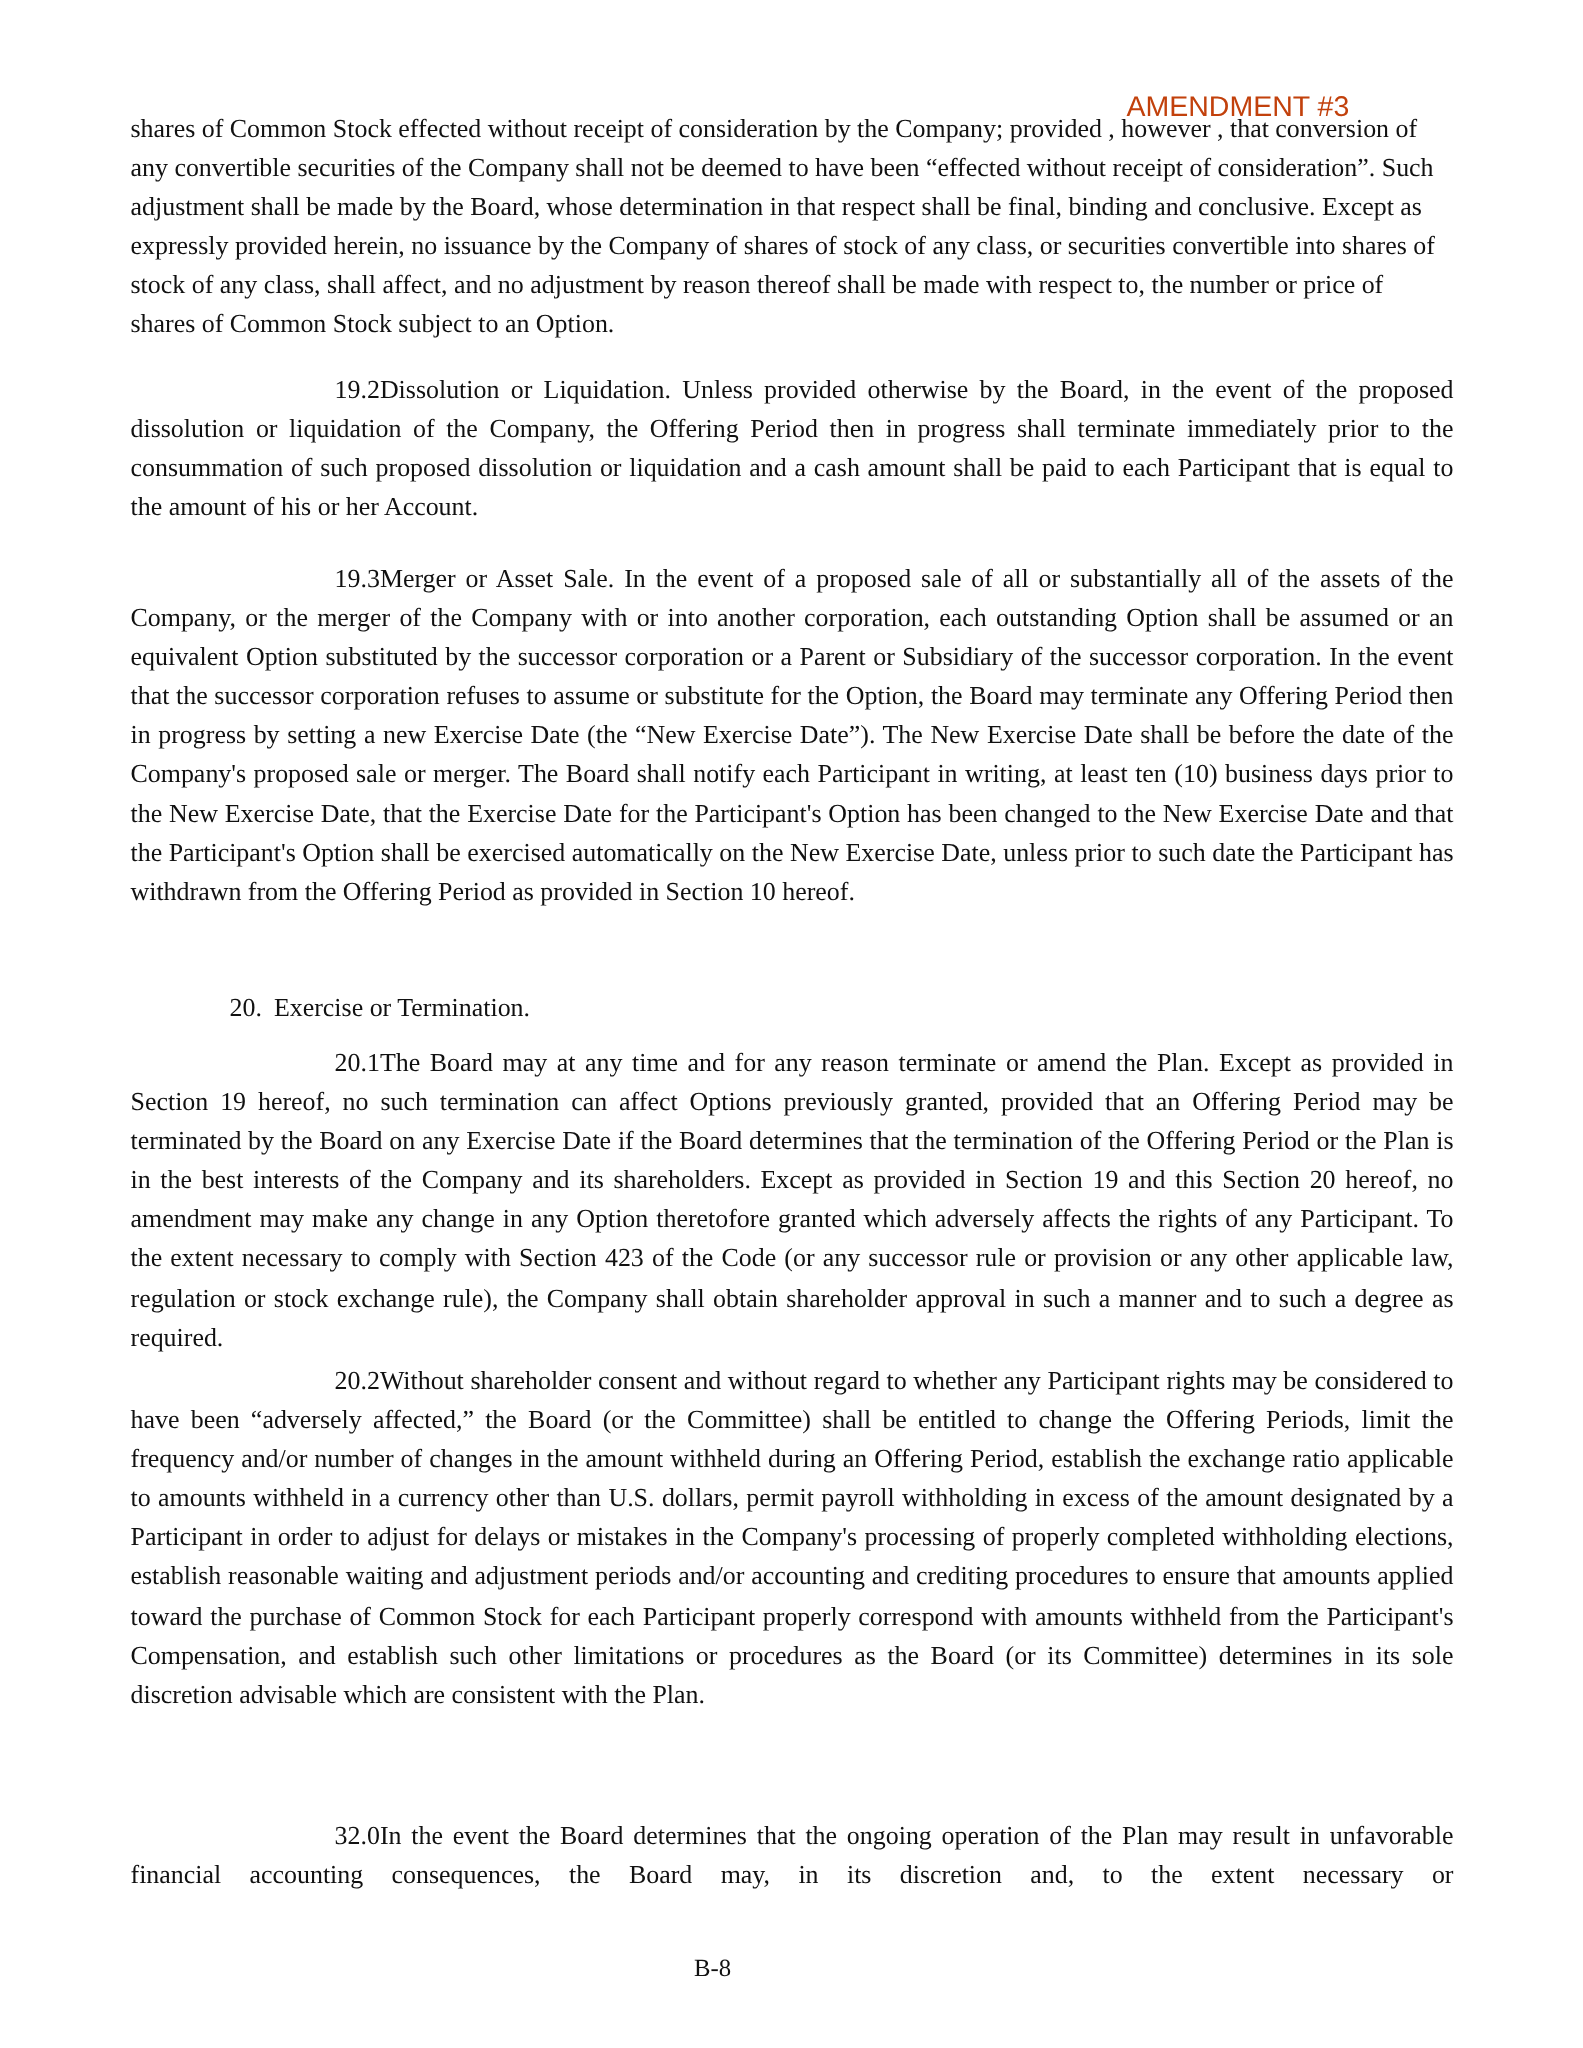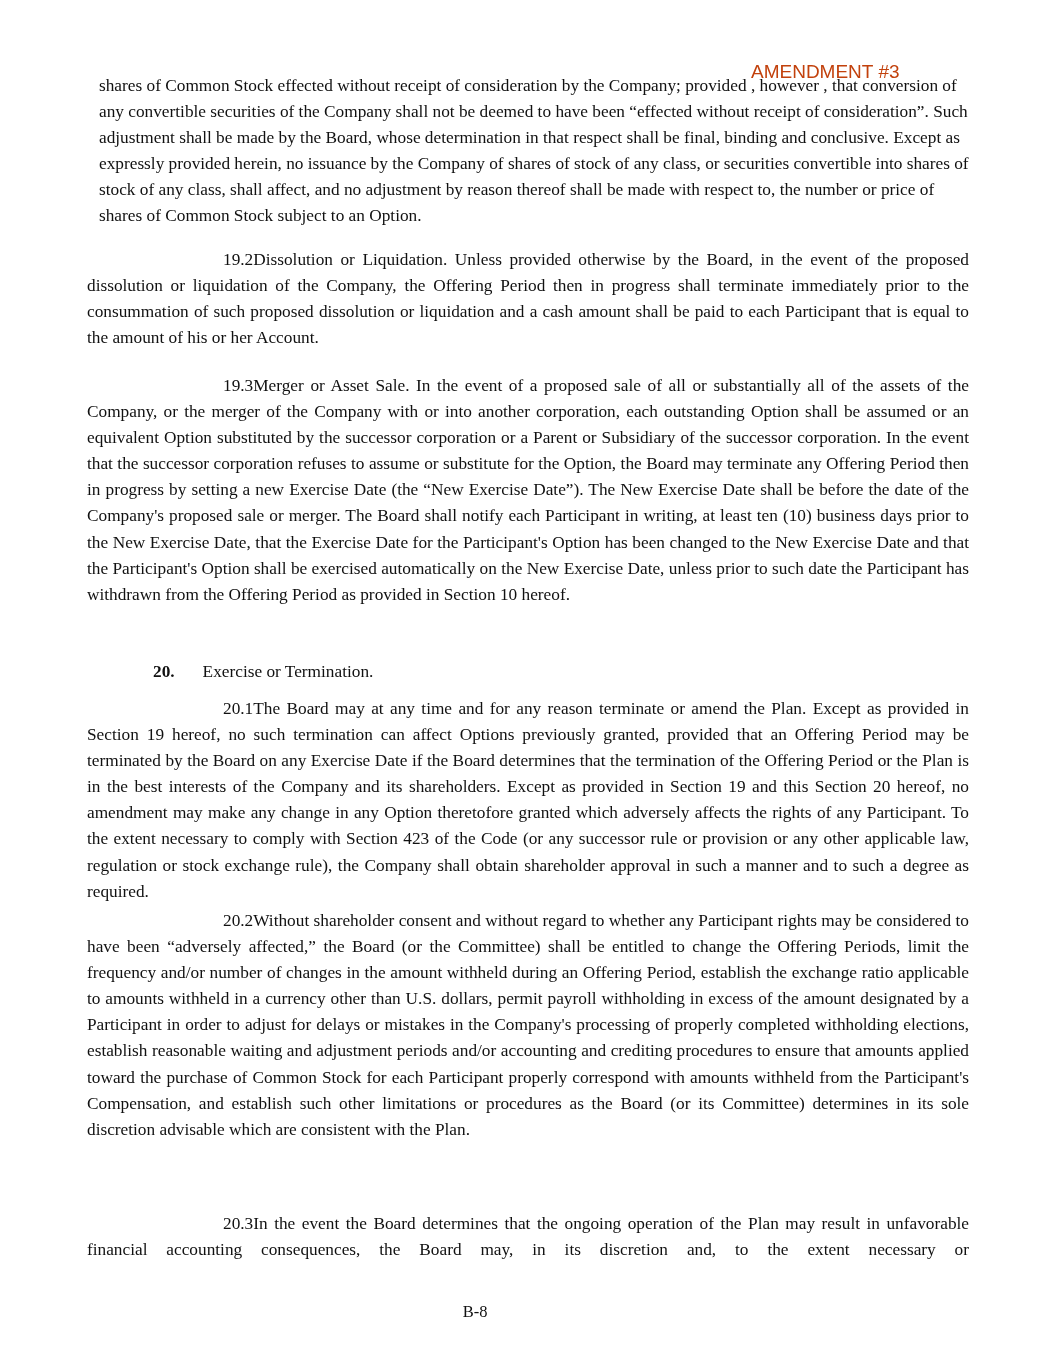--- a/index.html
+++ b/index.html
@@ -1,29 +1,29 @@
 <!DOCTYPE html>
 <html><head>
 <meta charset="utf-8">
 <style>
   html, body { margin: 0; padding: 0; background: #ffffff; }
   body { width: 1055px; height: 1365px; position: relative; overflow: hidden; }
   .page { position: absolute; left: 87px; top: 0; width: 882px; color: #111; font-family: "Liberation Serif", serif; font-size: 17.3px; line-height: 26.1px; }
   .header { position: absolute; left: 751px; top: 62px; font-family: "Liberation Sans", sans-serif; font-size: 19px; line-height: 20px; color: #c2410c; letter-spacing: 0px; }
   p { margin: 0; text-align: justify; }
-  .p0 { position: absolute; top: 73px; left: 12px; width: 882px; text-align: left; }
+  .p0 { position: absolute; top: 73px; left: 0; width: 882px; text-align: left; }
   .p192 { position: absolute; top: 247px; left: 0; width: 882px; }
   .p193 { position: absolute; top: 373px; left: 0; width: 882px; }
   .h20 { position: absolute; top: 659px; left: 66px; }
   .p201 { position: absolute; top: 696px; left: 0; width: 882px; }
   .p202 { position: absolute; top: 908px; left: 0; width: 882px; }
   .p203 { position: absolute; top: 1211px; left: 0; width: 882px; }
   .indent { display: inline-block; width: 136px; }
   .num { display: inline-block; margin-right: 0; }
-  .hnum { display: inline-block; margin-right: 28px; font-weight: bold; }
+  .hnum { display: inline-block; margin-right: 8px; }
   .footer { position: absolute; top: 1302px; left: 0; width: 950px; text-align: center; font-family: "Liberation Serif", serif; font-size: 16.5px; color: #111; }
   .lastline-left { text-align-last: left; }
   .justify-last { text-align-last: justify; }
 </style>
 </head>
 <body>
 
 <div class="header">AMENDMENT #3</div>
 
 <div class="page">
@@ -32,16 +32,16 @@
   <p class="p192 lastline-left"><span class="indent"></span><span class="num">19.2</span><span>Dissolution or Liquidation. Unless provided otherwise by the Board, in the event of the proposed dissolution or liquidation of the Company, the Offering Period then in progress shall terminate immediately prior to the consummation of such proposed dissolution or liquidation and a cash amount shall be paid to each Participant that is equal to the amount of his or her Account.</span></p>
 
   <p class="p193 lastline-left"><span class="indent"></span><span class="num">19.3</span><span>Merger or Asset Sale. In the event of a proposed sale of all or substantially all of the assets of the Company, or the merger of the Company with or into another corporation, each outstanding Option shall be assumed or an equivalent Option substituted by the successor corporation or a Parent or Subsidiary of the successor corporation. In the event that the successor corporation refuses to assume or substitute for the Option, the Board may terminate any Offering Period then in progress by setting a new Exercise Date (the “New Exercise Date”). The New Exercise Date shall be before the date of the Company's proposed sale or merger. The Board shall notify each Participant in writing, at least ten (10) business days prior to the New Exercise Date, that the Exercise Date for the Participant's Option has been changed to the New Exercise Date and that the Participant's Option shall be exercised automatically on the New Exercise Date, unless prior to such date the Participant has withdrawn from the Offering Period as provided in Section 10 hereof.</span></p>
 
   <div class="h20"><span class="hnum">20.</span><span>Exercise or Termination.</span></div>
 
   <p class="p201 lastline-left"><span class="indent"></span><span class="num">20.1</span><span>The Board may at any time and for any reason terminate or amend the Plan. Except as provided in Section 19 hereof, no such termination can affect Options previously granted, provided that an Offering Period may be terminated by the Board on any Exercise Date if the Board determines that the termination of the Offering Period or the Plan is in the best interests of the Company and its shareholders. Except as provided in Section 19 and this Section 20 hereof, no amendment may make any change in any Option theretofore granted which adversely affects the rights of any Participant. To the extent necessary to comply with Section 423 of the Code (or any successor rule or provision or any other applicable law, regulation or stock exchange rule), the Company shall obtain shareholder approval in such a manner and to such a degree as required.</span></p>
 
   <p class="p202 lastline-left"><span class="indent"></span><span class="num">20.2</span><span>Without shareholder consent and without regard to whether any Participant rights may be considered to have been “adversely affected,” the Board (or the Committee) shall be entitled to change the Offering Periods, limit the frequency and/or number of changes in the amount withheld during an Offering Period, establish the exchange ratio applicable to amounts withheld in a currency other than U.S. dollars, permit payroll withholding in excess of the amount designated by a Participant in order to adjust for delays or mistakes in the Company's processing of properly completed withholding elections, establish reasonable waiting and adjustment periods and/or accounting and crediting procedures to ensure that amounts applied toward the purchase of Common Stock for each Participant properly correspond with amounts withheld from the Participant's Compensation, and establish such other limitations or procedures as the Board (or its Committee) determines in its sole discretion advisable which are consistent with the Plan.</span></p>
 
-  <p class="p203 justify-last"><span class="indent"></span><span class="num">20.3</span><span>In the event the Board determines that the ongoing operation of the Plan may result in unfavorable financial accounting consequences, the Board may, in its discretion and, to the extent necessary or</span></p>
+  <p class="p203 justify-last"><span class="indent"></span><span class="num">32.0</span><span>In the event the Board determines that the ongoing operation of the Plan may result in unfavorable financial accounting consequences, the Board may, in its discretion and, to the extent necessary or</span></p>
 </div>
 
 <div class="footer">B-8</div>
 
 </body></html>

